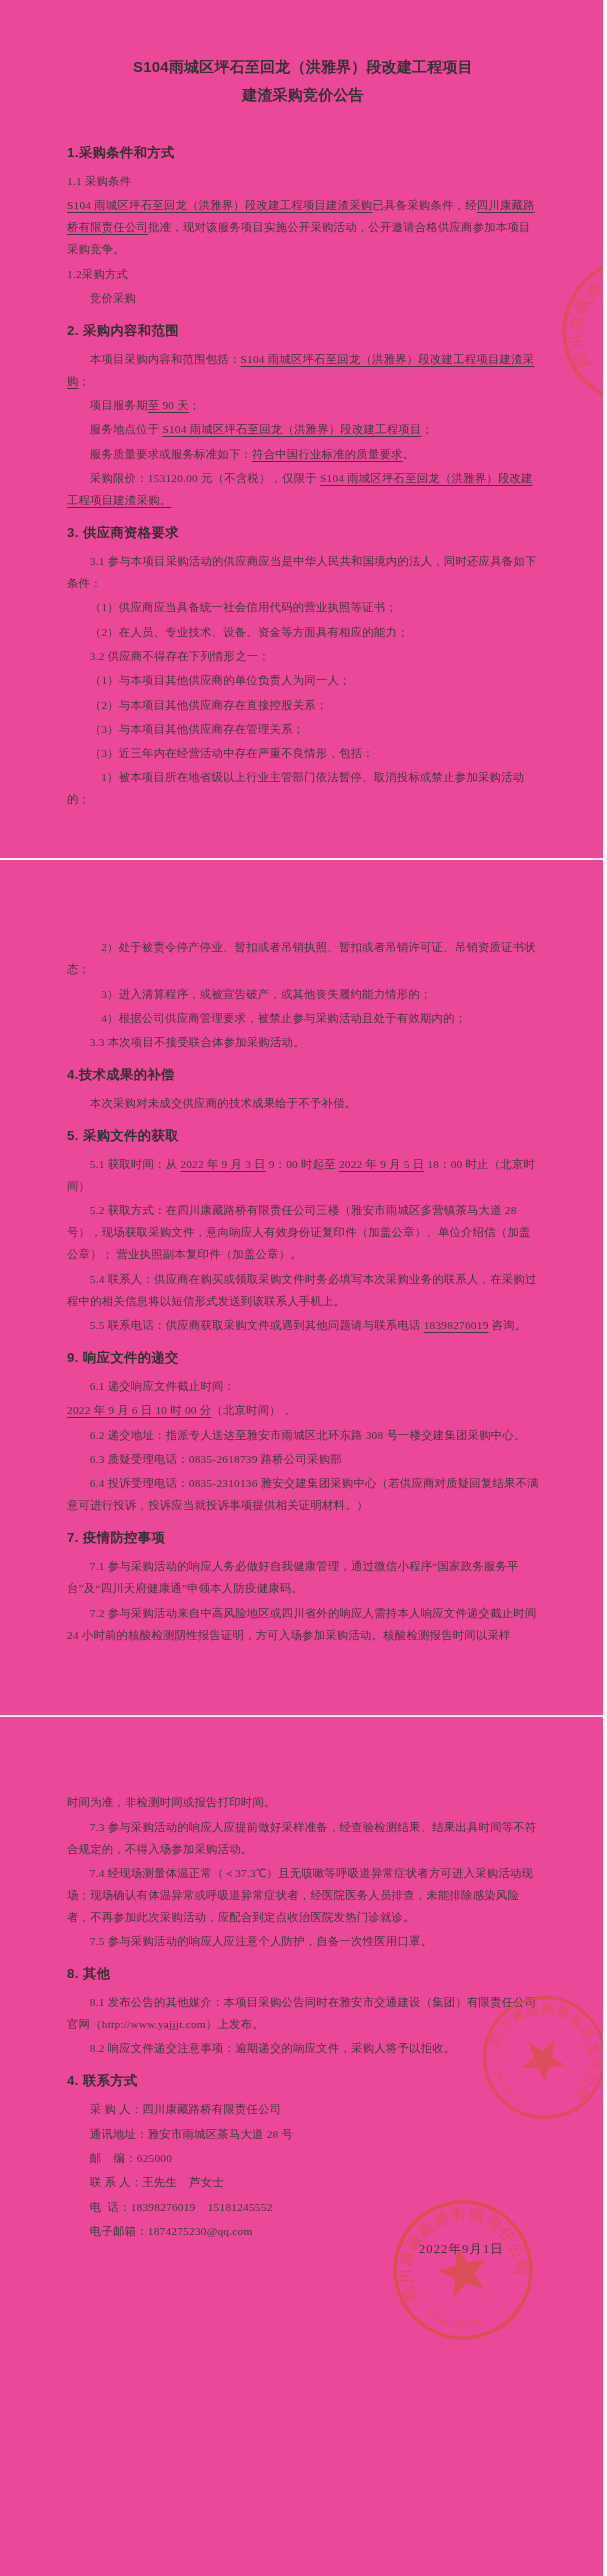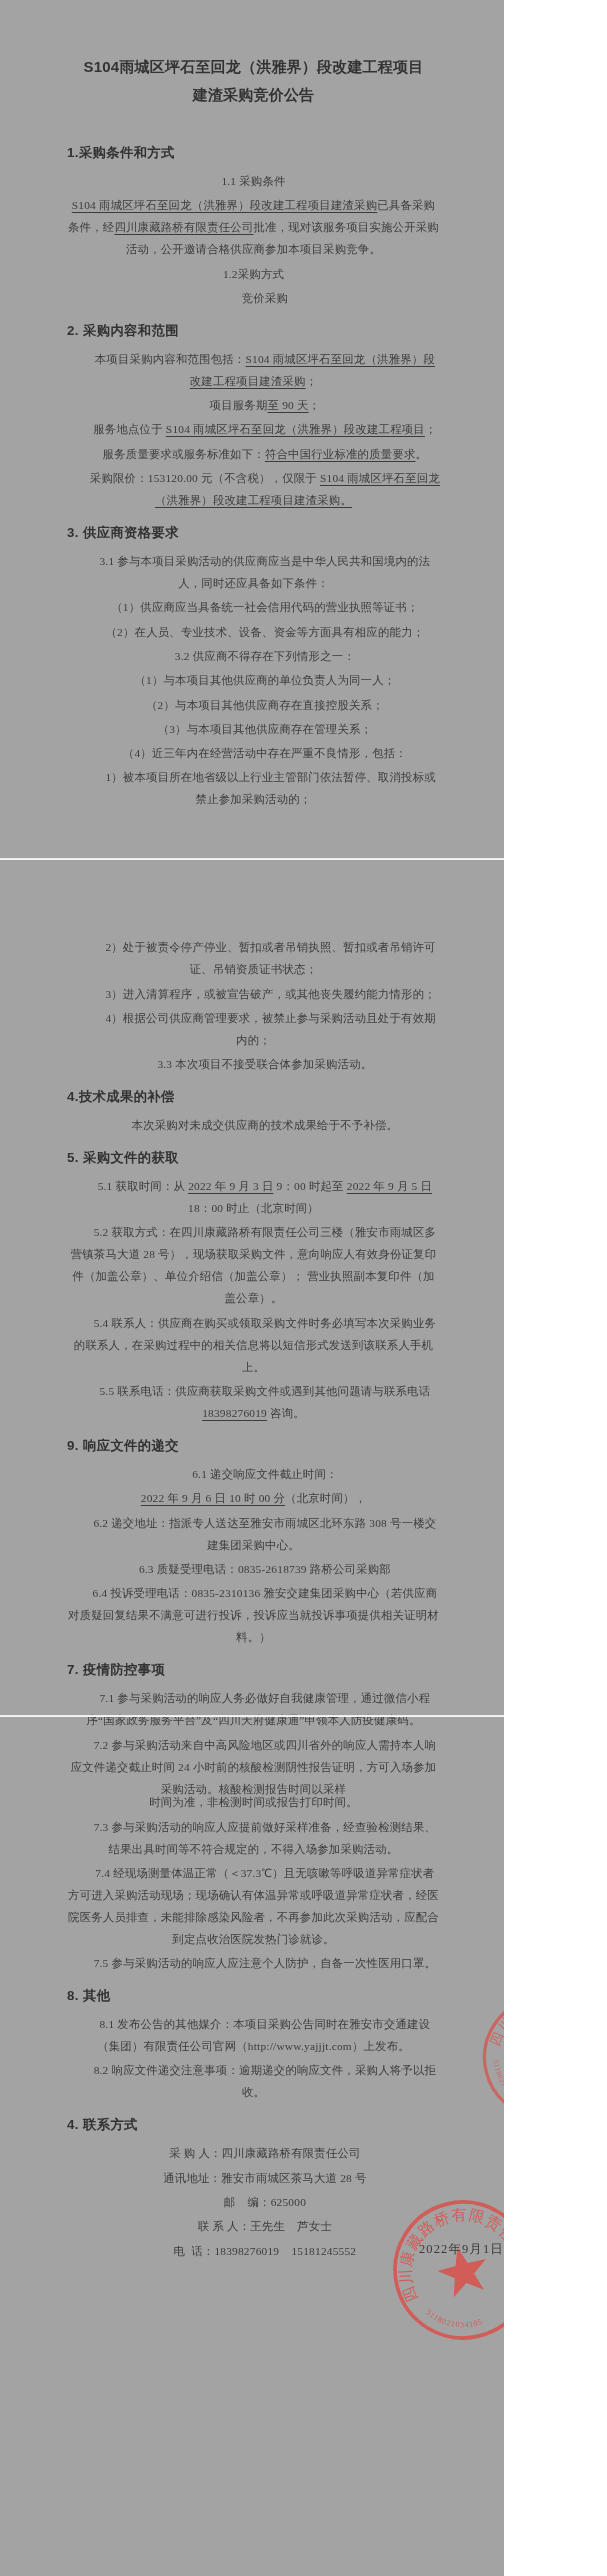--- a/index.html
+++ b/index.html
@@ -1,36 +1,36 @@
 <!DOCTYPE html>
 <html style="font-size:12px"><head>
 <meta charset="utf-8">
 <style>
   html,body{margin:0;padding:0;background:#ffffff;}
   .scan{
-    position:relative;width:504px;height:2576px;overflow:hidden;
-    background:#a3a3a3;color:#3c3c3c;
+    position:relative;width:603px;height:2576px;overflow:hidden;
+    background:#ec4899;color:#3c3c3c;
     font-family:"Liberation Serif",serif;font-size:11.4px;
   }
   .page{position:absolute;left:0;width:100%;box-sizing:border-box;padding-left:67px;padding-right:64px;}
   #page1{top:0;height:858px;padding-top:53px;}
   #page2{top:858px;height:858px;padding-top:76px;}
   #page3{top:1717px;height:859px;padding-top:72px;}
   .seam{position:absolute;left:0;width:100%;height:2.3px;
     background:linear-gradient(#e9e9e6,#f8f8f6);}
   .title-block{margin-bottom:32px;}
   .doc-title{
     font-family:"Liberation Sans",sans-serif;font-weight:bold;
     font-size:15px;line-height:28px;text-align:center;color:#333;margin:0;
   }
   h2.sec{
     font-family:"Liberation Sans",sans-serif;font-weight:bold;
     font-size:13.3px;color:#323232;margin:10px 0 6px;line-height:23px;letter-spacing:0.4px;
   }
-  p{margin:2.3px 0;line-height:22px;letter-spacing:0.2px;text-align:center;}
+  p{margin:2.3px 0;line-height:22px;letter-spacing:0.2px;}
   .ind{text-indent:2em;}
   .ind3{text-indent:3em;}
   .u{text-decoration:underline;text-underline-offset:3px;text-decoration-thickness:0.8px;}
   .pre{white-space:pre-wrap;}
   .stamp{position:absolute;}
   .stamp svg{display:block;width:100%;height:100%;}
   .seal-text{font-family:"Liberation Serif",serif;}
   #stamp-page1{left:559px;top:255px;width:152px;height:152px;opacity:.68;transform:rotate(-18deg);}
   #stamp-upper{left:480px;top:1993px;width:129px;height:129px;opacity:.75;transform:rotate(32deg);}
   #stamp-lower{left:390px;top:2197px;width:146px;height:146px;opacity:.85;transform:rotate(-14deg);}
@@ -65,21 +65,21 @@
     <p class="ind"><span>采购限价：153120.00 元（不含税），仅限于 </span><span class="u">S104 雨城区坪石至回龙（洪雅界）段改建工程项目建渣采购。</span></p>
 
     <h2 class="sec">3. 供应商资格要求</h2>
     <p class="ind">3.1 参与本项目采购活动的供应商应当是中华人民共和国境内的法人，同时还应具备如下条件：</p>
     <p class="ind">（1）供应商应当具备统一社会信用代码的营业执照等证书；</p>
     <p class="ind">（2）在人员、专业技术、设备、资金等方面具有相应的能力；</p>
     <p class="ind">3.2 供应商不得存在下列情形之一：</p>
     <p class="ind">（1）与本项目其他供应商的单位负责人为同一人；</p>
     <p class="ind">（2）与本项目其他供应商存在直接控股关系；</p>
     <p class="ind">（3）与本项目其他供应商存在管理关系；</p>
-    <p class="ind">（4）近三年内在经营活动中存在严重不良情形，包括：</p>
+    <p class="ind">（3）近三年内在经营活动中存在严重不良情形，包括：</p>
     <p class="ind3">1）被本项目所在地省级以上行业主管部门依法暂停、取消投标或禁止参加采购活动的；</p>
   </div>
 
   <div class="page" id="page2">
     <p class="ind3">2）处于被责令停产停业、暂扣或者吊销执照、暂扣或者吊销许可证、吊销资质证书状态；</p>
     <p class="ind3">3）进入清算程序，或被宣告破产，或其他丧失履约能力情形的；</p>
     <p class="ind3">4）根据公司供应商管理要求，被禁止参与采购活动且处于有效期内的；</p>
     <p class="ind">3.3 本次项目不接受联合体参加采购活动。</p>
 
     <h2 class="sec">4.技术成果的补偿</h2>
@@ -112,20 +112,21 @@
     <h2 class="sec">8. 其他</h2>
     <p class="ind">8.1 发布公告的其他媒介：本项目采购公告同时在雅安市交通建设（集团）有限责任公司官网（http://www.yajjjt.com）上发布。</p>
     <p class="ind">8.2 响应文件递交注意事项：逾期递交的响应文件，采购人将予以拒收。</p>
 
     <h2 class="sec">4. 联系方式</h2>
     <p class="ind pre">采 购 人：四川康藏路桥有限责任公司</p>
     <p class="ind pre">通讯地址：雅安市雨城区茶马大道 28 号</p>
     <p class="ind pre">邮    编：625000</p>
     <p class="ind pre">联 系 人：王先生    芦女士</p>
     <p class="ind pre">电  话：18398276019    15181245552</p>
+    <p class="ind pre">电子邮箱：1874275230@qq.com</p>
   </div>
 
   <div class="seam" style="top:858px"></div>
   <div class="seam" style="top:1715px"></div>
 
   <div class="stamp" id="stamp-page1">
     <svg viewBox="0 0 200 200" style="font-size:15px">
       <defs>
         <path id="arcA1" d="M 31 124 A 72 72 0 1 1 169 124" fill="none"></path>
         <path id="arcA2" d="M 36 145 A 78 78 0 0 0 164 145" fill="none"></path>

